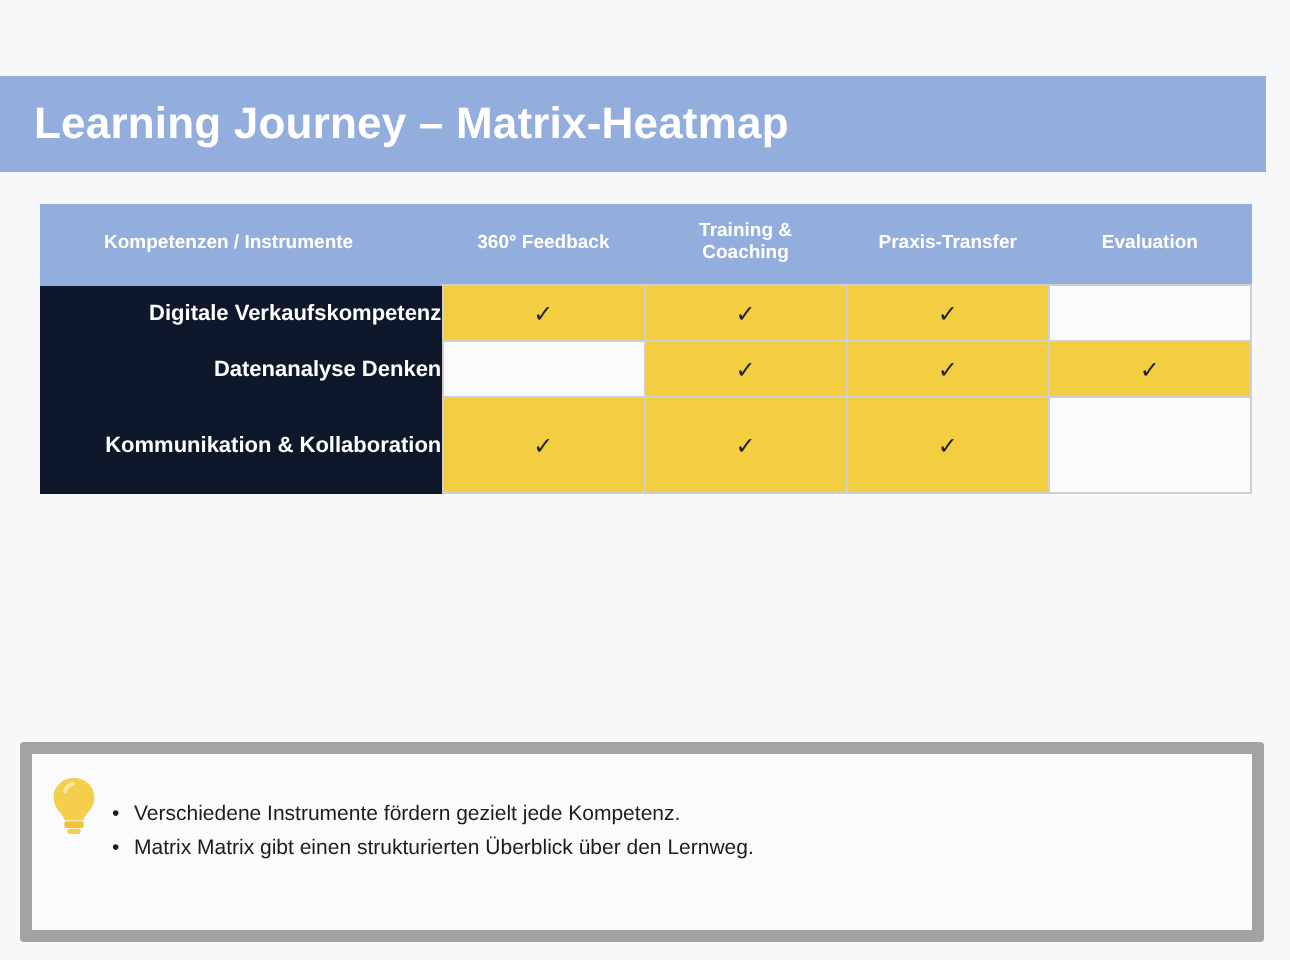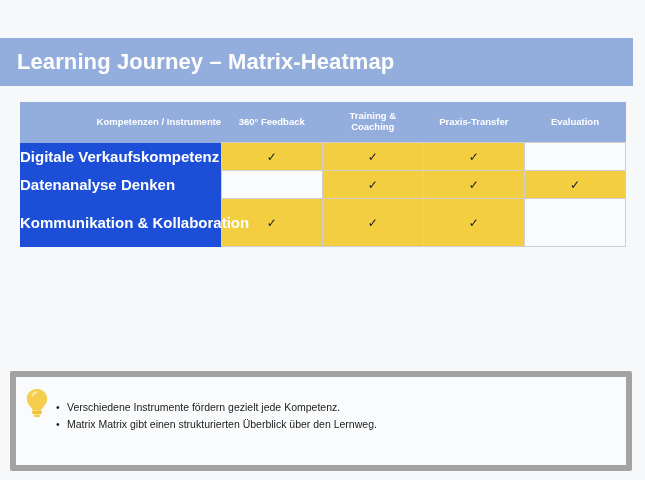--- a/index.html
+++ b/index.html
@@ -59,32 +59,33 @@
   .matrix thead th {
     background: #93aedc;
     color: #ffffff;
     font-size: 9.5px;
     font-weight: bold;
     height: 40px;
     vertical-align: middle;
     line-height: 1.15;
   }
   .matrix thead th.col-label {
-    text-align: right;
+    text-align: left;
+    padding-left: 32px;
   }
   .col-w-label { width: 201px; }
   .col-w-data  { width: 101px; }
 
   .row-label {
-    background: #1d4ed8;
+    background: #0f172a;
     color: #ffffff;
-    font-size: 15px;
+    font-size: 11px;
     font-weight: bold;
     padding-left: 17px;
-    text-align: left;
+    text-align: right;
     vertical-align: middle;
     white-space: nowrap;
   }
   .cell {
     text-align: center;
     vertical-align: middle;
     font-size: 12px;
     color: #222222;
     border: 1px solid #cfcfcf;
   }

